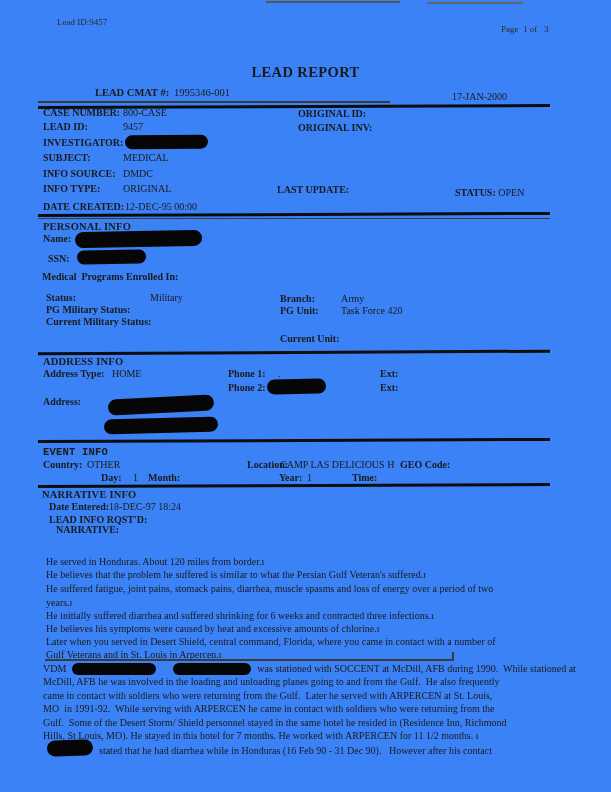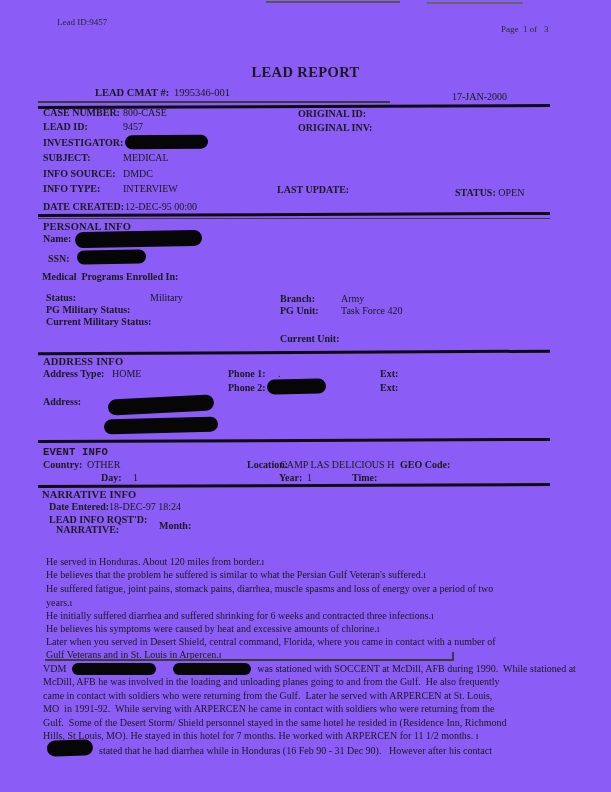--- a/index.html
+++ b/index.html
@@ -1,17 +1,17 @@
 <!DOCTYPE html>
 <html><head>
 <meta charset="utf-8">
 <style>
   html,body{margin:0;padding:0;background:#e8e8e8;}
   #page{
-    position:relative;width:611px;height:792px;background:#8b5cf6;
+    position:relative;width:611px;height:792px;background:#3b82f6;
     font-family:"Liberation Serif","DejaVu Serif",serif;
     color:#1a1a1a;overflow:hidden;
   }
   .abs{position:absolute;white-space:pre;line-height:1.15;}
   .b{font-weight:bold;}
   .f-small{font-size:9px;color:#2b2b2b;}
   .f-form{font-size:10px;}
   .f-head{font-size:10.5px;font-weight:bold;letter-spacing:0.2px;}
   .f-narr{font-size:10px;}
   .title{font-size:14.5px;font-weight:bold;letter-spacing:0.4px;text-align:center;left:0;width:611px;}
@@ -44,21 +44,21 @@
   <div class="abs f-form" style="left:123px;top:107px;">800-CASE</div>
   <div class="abs f-form b" style="left:43px;top:121px;">LEAD ID:</div>
   <div class="abs f-form" style="left:123px;top:121px;">9457</div>
   <div class="abs f-form b" style="left:43px;top:137px;">INVESTIGATOR:</div>
   <div class="redact" style="left:125px;top:135px;width:83px;height:14px;border-radius:7px;transform:rotate(-0.6deg);"></div>
   <div class="abs f-form b" style="left:43px;top:152px;">SUBJECT:</div>
   <div class="abs f-form" style="left:123px;top:152px;">MEDICAL</div>
   <div class="abs f-form b" style="left:43px;top:168px;">INFO SOURCE:</div>
   <div class="abs f-form" style="left:123px;top:168px;">DMDC</div>
   <div class="abs f-form b" style="left:43px;top:183px;">INFO TYPE:</div>
-  <div class="abs f-form" style="left:123px;top:183px;">INTERVIEW</div>
+  <div class="abs f-form" style="left:123px;top:183px;">ORIGINAL</div>
   <div class="abs f-form b" style="left:43px;top:201px;">DATE CREATED:</div>
   <div class="abs f-form" style="left:125px;top:201px;">12-DEC-95 00:00</div>
 
   <div class="abs f-form b" style="left:298px;top:108px;">ORIGINAL ID:</div>
   <div class="abs f-form b" style="left:298px;top:122px;">ORIGINAL INV:</div>
   <div class="abs f-form b" style="left:277px;top:184px;">LAST UPDATE:</div>
   <div class="abs f-form" style="left:455px;top:187px;"><span class="b">STATUS:</span><span> </span><span>OPEN</span></div>
 
   <div class="rule" style="left:38px;top:213px;width:512px;height:3px;transform:rotate(-0.25deg);"></div>
   <div class="rule rule-thin" style="left:38px;top:218px;width:512px;height:1px;"></div>
@@ -98,21 +98,21 @@
   <div class="rule" style="left:38px;top:439px;width:512px;height:3px;transform:rotate(-0.25deg);"></div>
 
   <div class="abs f-head" style="left:43px;top:446px;font-family:Liberation Mono, monospace;">EVENT INFO</div>
   <div class="abs f-form b" style="left:43px;top:459px;">Country:</div>
   <div class="abs f-form" style="left:87px;top:459px;">OTHER</div>
   <div class="abs f-form b" style="left:247px;top:459px;">Location:</div>
   <div class="abs f-form" style="left:280px;top:459px;">CAMP LAS DELICIOUS H</div>
   <div class="abs f-form b" style="left:400px;top:459px;">GEO Code:</div>
   <div class="abs f-form b" style="left:101px;top:472px;">Day:</div>
   <div class="abs f-form" style="left:133px;top:472px;">1</div>
-  <div class="abs f-form b" style="left:159px;top:472px;margin-top:48px;">Month:</div>
+  <div class="abs f-form b" style="left:148px;top:472px;">Month:</div>
   <div class="abs f-form b" style="left:279px;top:472px;">Year:</div>
   <div class="abs f-form" style="left:307px;top:472px;">1</div>
   <div class="abs f-form b" style="left:352px;top:472px;">Time:</div>
 
   <div class="rule" style="left:38px;top:484px;width:512px;height:3px;transform:rotate(-0.2deg);"></div>
 
   <div class="abs f-head" style="left:42px;top:489px;">NARRATIVE INFO</div>
   <div class="abs f-form" style="left:49px;top:501px;"><span class="b">Date Entered:</span><span>18-DEC-97 18:24</span></div>
   <div class="abs f-form b" style="left:49px;top:514px;">LEAD INFO RQST'D:</div>
 

